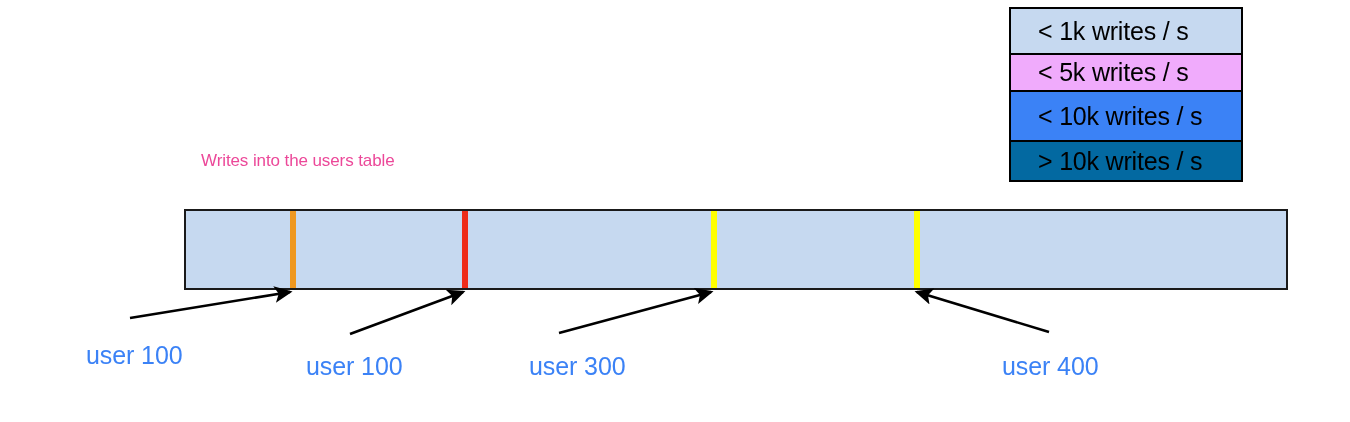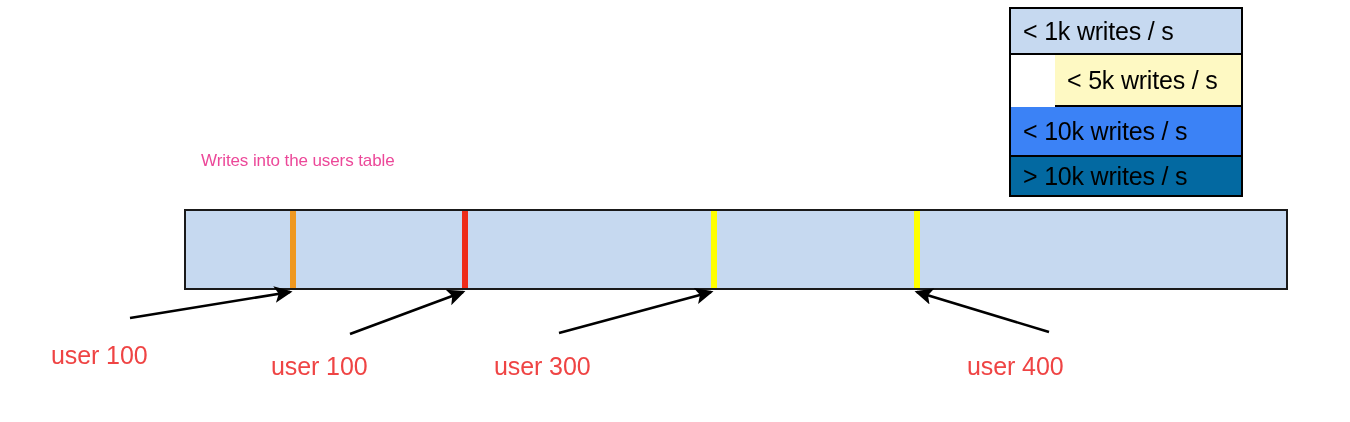--- a/index.html
+++ b/index.html
@@ -26,21 +26,21 @@
     width: 234px;
     border: 2px solid #000000;
     box-sizing: border-box;
   }
   .legend-row {
     position: relative;
     border-bottom: 2px solid #000000;
     box-sizing: border-box;
     display: flex;
     align-items: center;
-    padding-left: 12px;
+    padding-left: 27px;
   }
   .legend-row:last-child {
     border-bottom: none;
   }
   .legend-label {
     font-size: 25px;
     color: #000000;
     line-height: 1;
     white-space: nowrap;
     letter-spacing: -0.2px;
@@ -80,35 +80,36 @@
     position: absolute;
     left: 0;
     top: 0;
     width: 1350px;
     height: 422px;
     pointer-events: none;
   }
   .callout-label {
     position: absolute;
     font-size: 25px;
-    color: #ef4444;
+    color: #3b82f6;
     white-space: nowrap;
     letter-spacing: -0.1px;
+    margin-left: 35px;
   }
 </style>
 </head>
 <body>
 
 <div id="canvas">
 
   <div id="legend">
     <div class="legend-row" style="background: rgb(198, 217, 240); height: 46px;">
       <span class="legend-label">&lt; 1k writes / s</span>
     </div>
-    <div class="legend-row" style="background: #fef9c3; height: 52px; margin-left: 44px;">
+    <div class="legend-row" style="background: #f0abfc; height: 37px;">
       <span class="legend-label">&lt; 5k writes / s</span>
     </div>
     <div class="legend-row" style="background: #3b82f6; height: 50px;">
       <span class="legend-label">&lt; 10k writes / s</span>
     </div>
     <div class="legend-row" style="background: #0369a1; height: 38px;">
       <span class="legend-label">&gt; 10k writes / s</span>
     </div>
   </div>
 

